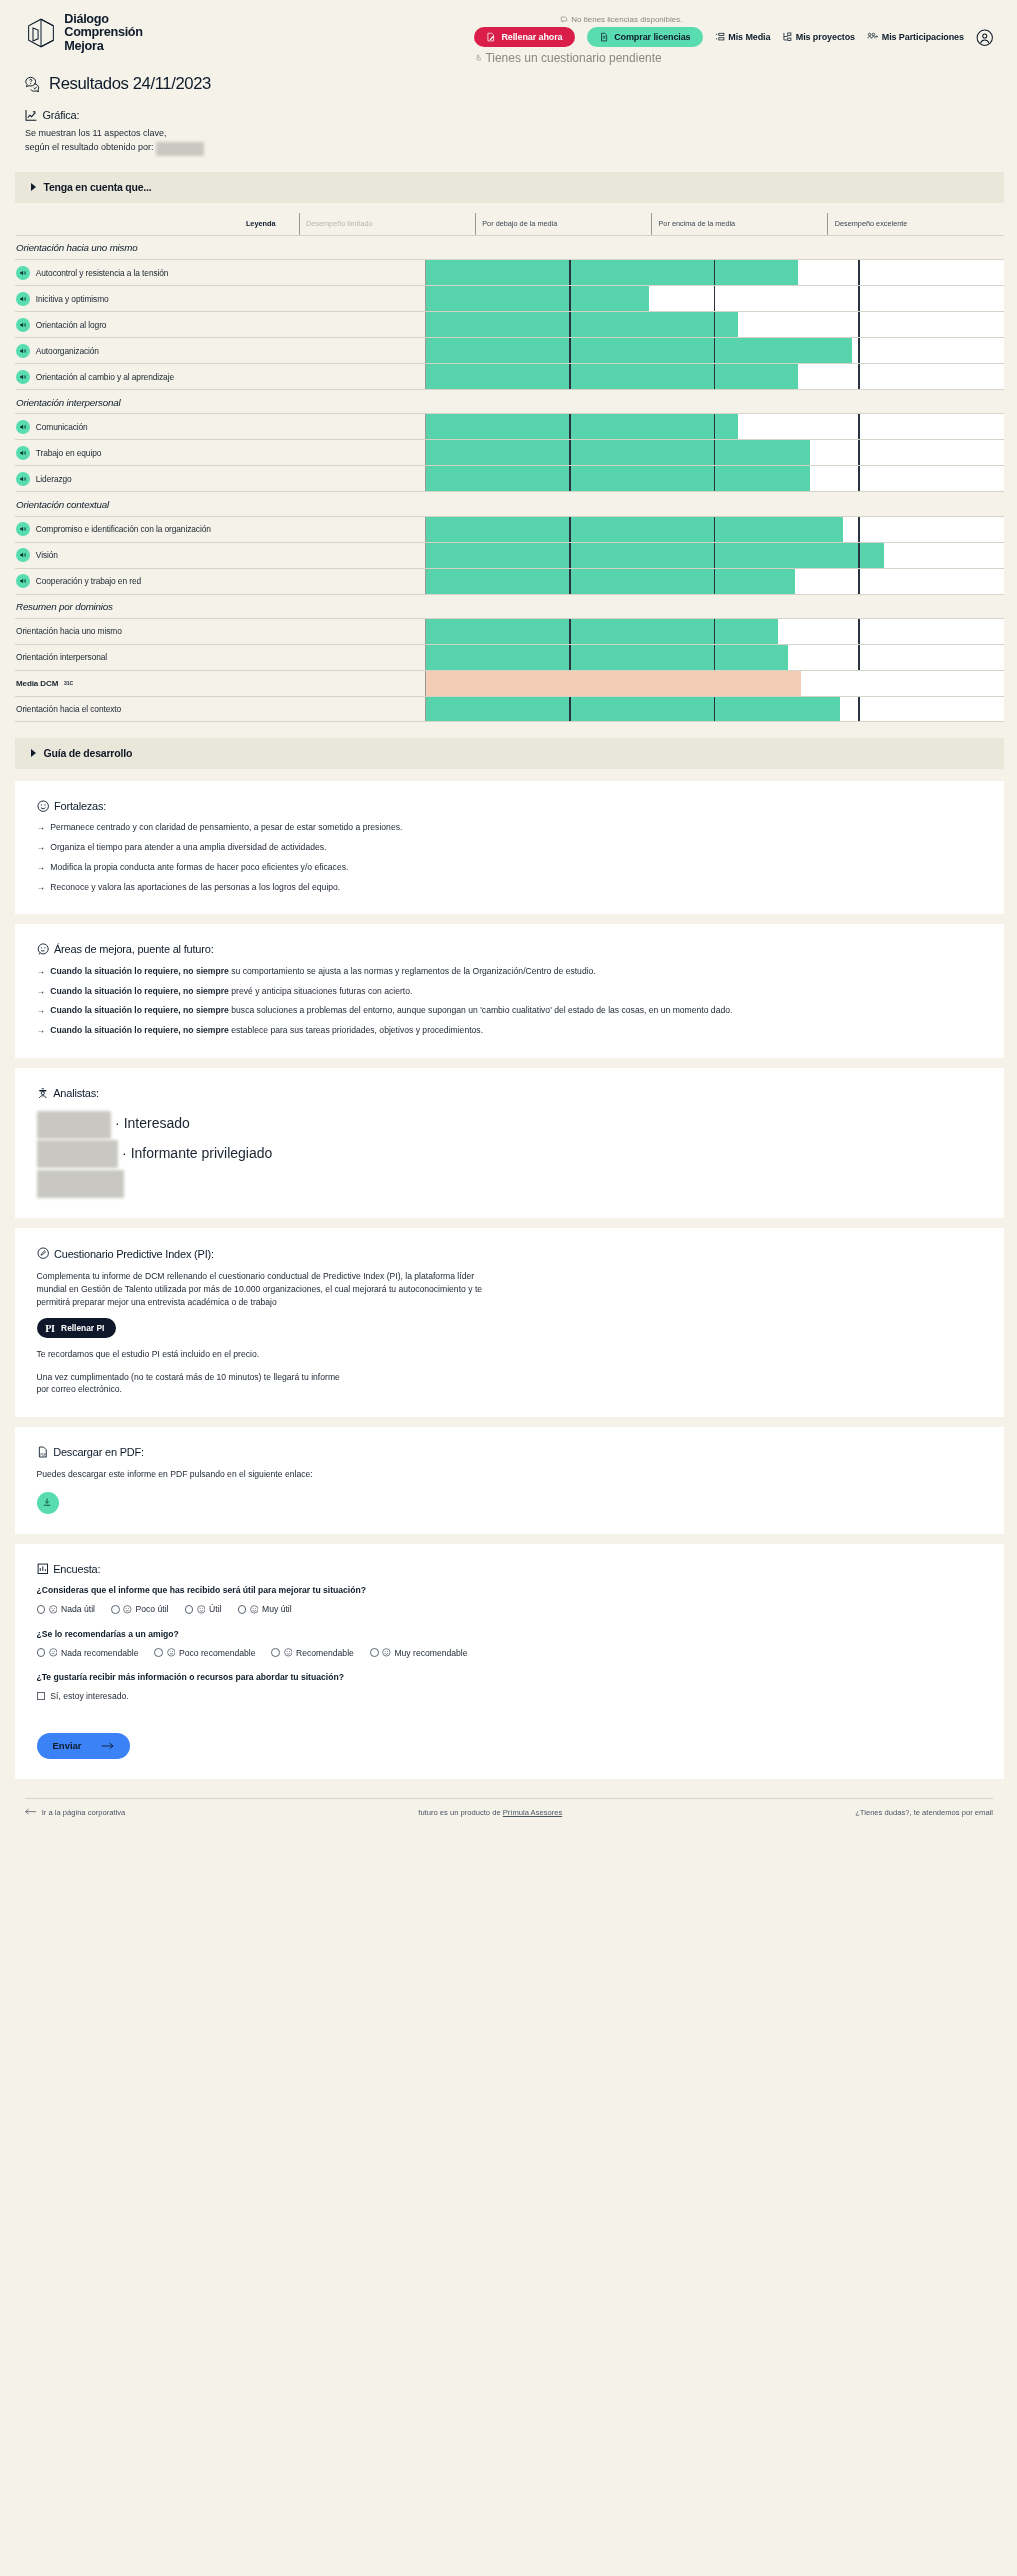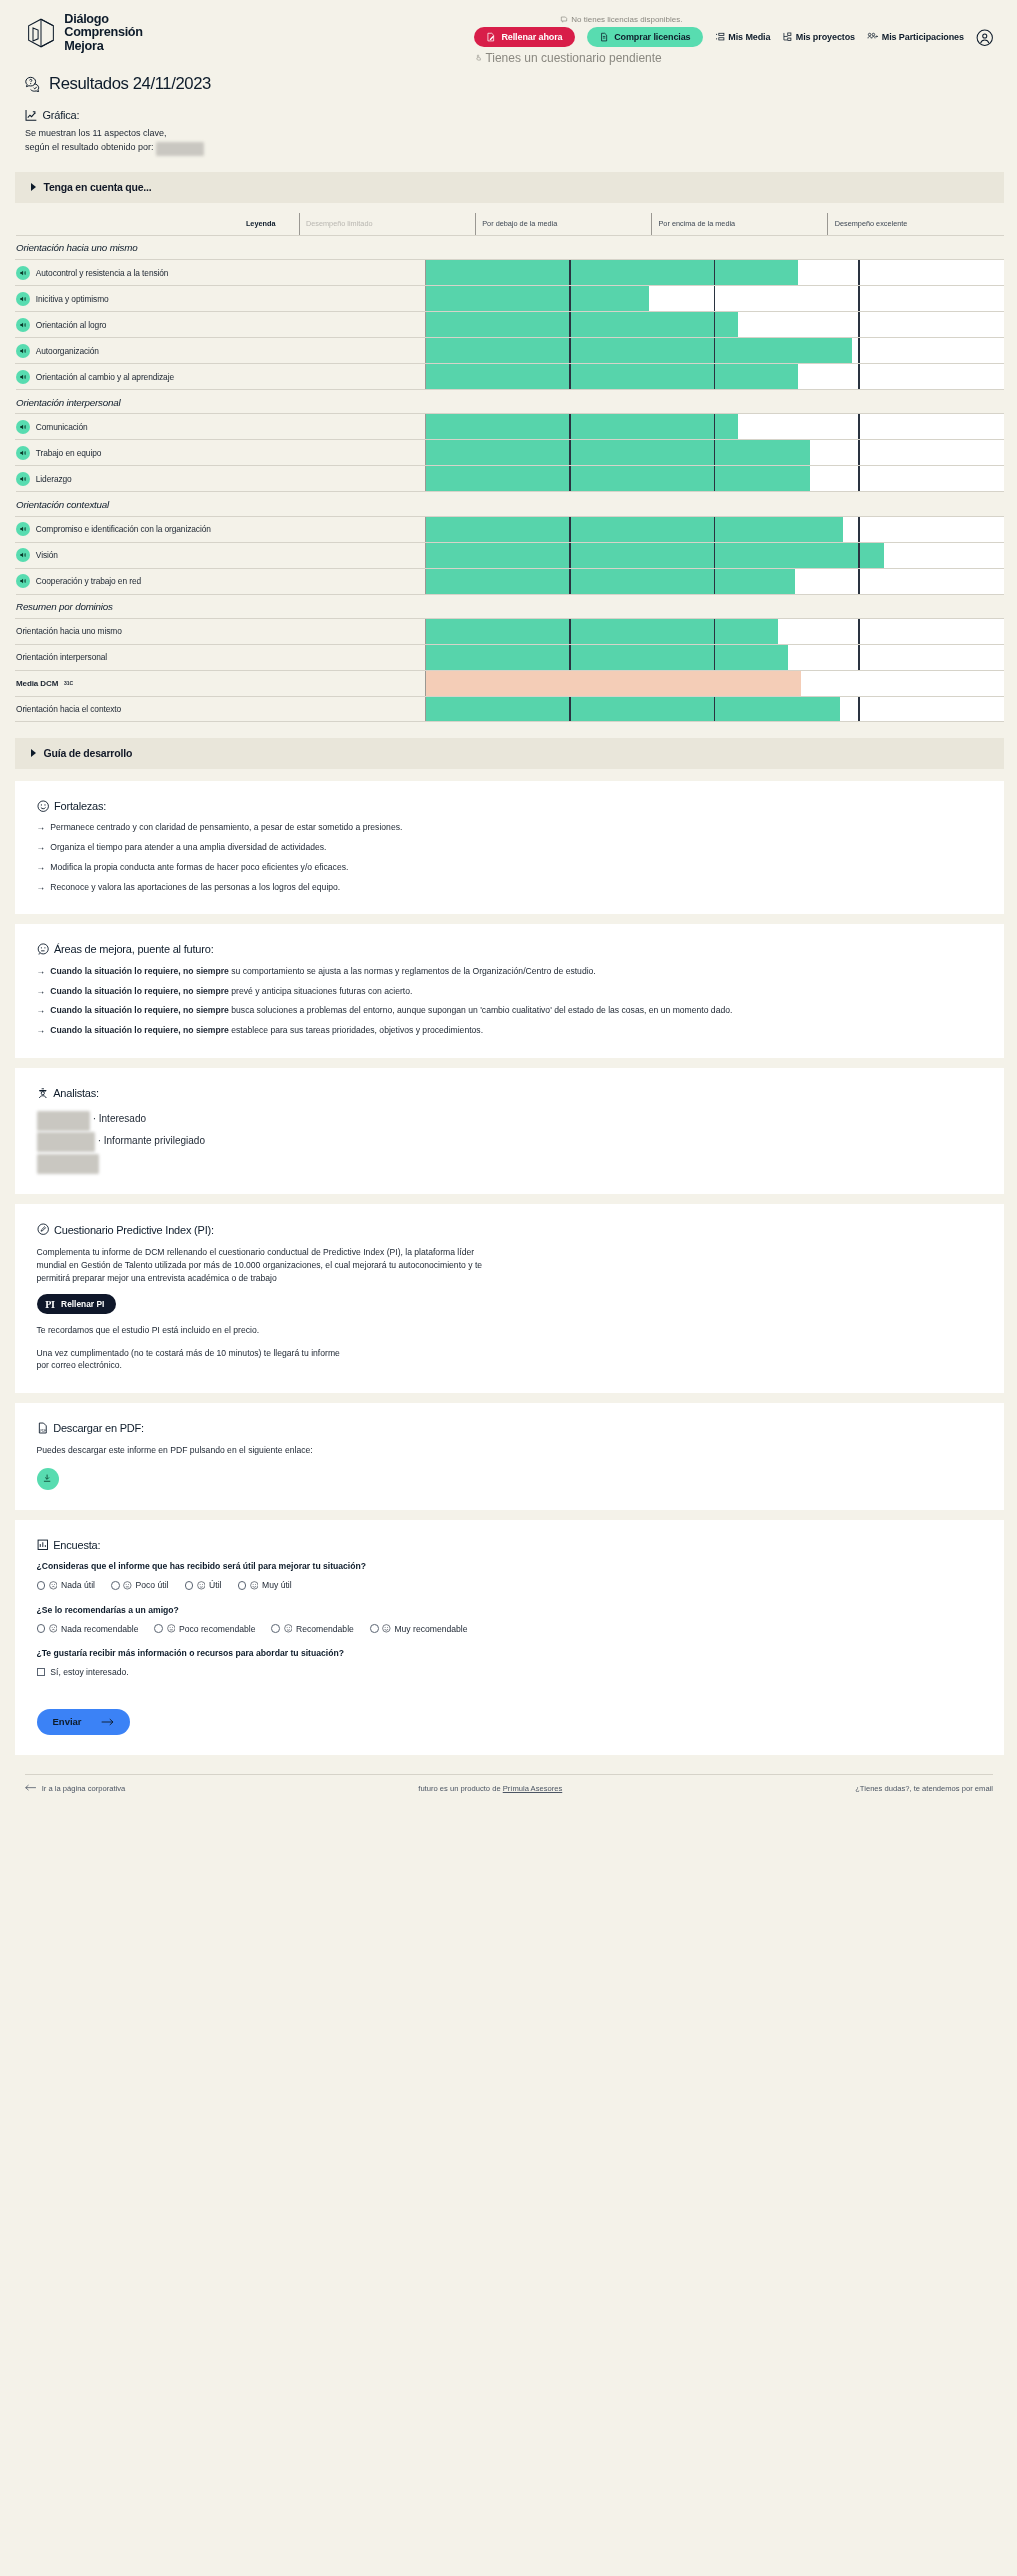--- a/index.html
+++ b/index.html
@@ -145,21 +145,21 @@
   .card { background: #fff; margin: 0 14.5px; padding: 19px 22px 20.4px 22px; }
   .card + .card { margin-top: 10.2px; }
   .card-h {
     display: flex; align-items: center; gap: 5.1px;
     font-size: 11px; letter-spacing: -0.2px; color: #0d1b2a; margin-bottom: 10.2px;
   }
   .bullets { display: flex; flex-direction: column; gap: 8px; }
   .bullet { display: flex; gap: 5.1px; font-size: 8.6px; line-height: 1.38; color: #1b2430; }
   .bullet .arr { flex: 0 0 8px; color: #0d1b2a; font-size: 8.7px; line-height: 1.3; }
   .bullet b { font-weight: 700; }
-  .analyst-line { font-size: 10px; line-height: 2.0; color: #1b2430; }
+  .analyst-line { font-size: 14px; line-height: 2.0; color: #1b2430; }
   .body-text { font-size: 8.6px; line-height: 1.5; color: #1b2430; }
   .body-text + .body-text { margin-top: 9.5px; }
   .pi-btn {
     display: inline-flex; align-items: center; gap: 6.5px;
     background: #0f172a; color: #fff; border: none; border-radius: 727px;
     padding: 4.4px 11.6px 4.4px 8.7px; margin: 9.5px 0 10.2px 0;
     font-family: inherit; font-size: 8.4px; font-weight: 600; cursor: pointer;
   }
   .pi-logo { font-family: "Liberation Serif", serif; font-weight: 700; font-size: 10.2px; letter-spacing: -0.4px; }
   .dl-btn {

